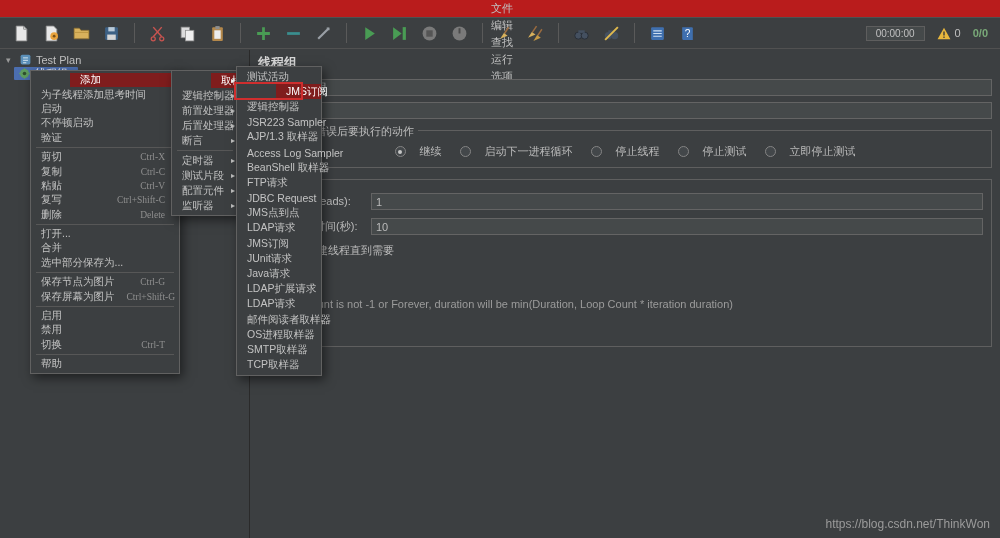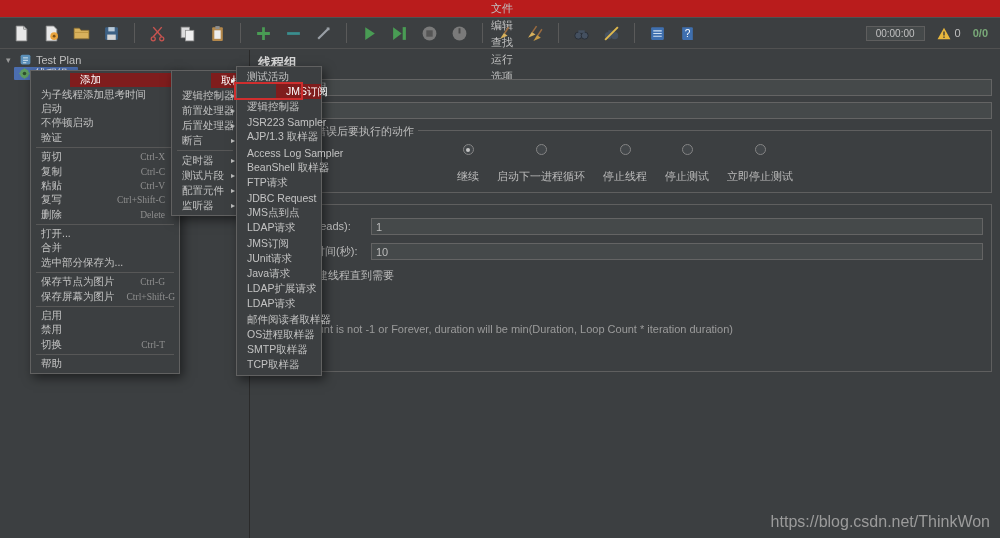--- a/index.html
+++ b/index.html
@@ -37,21 +37,21 @@
   .panel-title { font-size:13px; font-weight:bold; color:#d6d6d6; margin:1px 0 7px 0; }
   .field-row { display:flex; align-items:center; gap:6px; margin-bottom:6px; font-size:11px; }
   .field-row label { flex:none; }
   .text-input, .prop-row input {
     flex:1; min-width:0; height:17px; background:#45494a; border:1px solid #646464;
     color:#bbbbbb; font-size:11px; padding:0 4px; font-family:inherit;
   }
   .groupbox { position:relative; border:1px solid #5f5f5f; margin-top:11px; padding:13px 8px 8px 8px; }
   .gb-title { position:absolute; top:-7px; left:8px; background:#3c3f41; padding:0 4px; font-size:11px; color:#bdbdbd; white-space:nowrap; }
   .radio-row { display:flex; justify-content:center; align-items:center; gap:18px; font-size:11px; }
-  .radio-opt { display:flex; align-items:center; gap:14px; cursor:default; white-space:nowrap;flex-direction:column; }
+  .radio-opt { display:flex; align-items:center; gap:14px; cursor:default; white-space:nowrap; }
   .radio { width:11px; height:11px; border-radius:50%; border:1px solid #848484; background:#43474a; position:relative; flex:none; }
   .radio.sel::after { content:""; position:absolute; inset:2.5px; border-radius:50%; background:#c7c7c7; }
   .gb-props { min-height:168px; }
   .prop-row { display:flex; align-items:center; margin-bottom:8px; font-size:11px; }
   .prop-row label { width:104px; flex:none; white-space:nowrap; overflow:hidden; }
   .check-row { display:flex; align-items:center; gap:6px; font-size:11px; margin:6px 0 0 0; }
   .checkbox { width:11px; height:11px; border:1px solid #848484; background:#43474a; flex:none; }
   .note { font-size:11px; color:#9b9b9b; margin-top:40px; white-space:nowrap; overflow:hidden; }
   
   .popup { position:absolute; background:#3c3f41; border:1px solid #616161; box-shadow:3px 4px 10px rgba(0,0,0,.5); padding:2px 0; }
@@ -64,21 +64,21 @@
   .menu3 .menu-item { height:15.2px; font-size:10.5px; }
   .menu-item.hl { background:#7f1d1d; color:#ffffff;margin-left:39px; }
   .mi-label { flex:none; }
   .mi-shortcut { margin-left:auto; padding-left:12px; font-size:9.5px; color:#8f8f8f;font-family:Liberation Serif, serif; }
   .mi-arrow { position:absolute; right:3px; font-size:8px; color:#c3c3c3; }
   .menu-item.hl .mi-arrow { color:#ffffff; }
   .menu-sep { height:1px; background:#575757; margin:2px 5px; }
   
   .annotation-box { position:absolute; left:234px; top:82px; width:69px; height:18px; border:2px solid #cf2e2e; z-index:20; }
   
-  .watermark { position:absolute; right:10px; bottom:7px; font-size:16px; color:#9b9b9b; z-index:5; }
+  .watermark { position:absolute; right:10px; bottom:7px; font-size:12px; color:#9b9b9b; z-index:5; }
 </style>
 </head>
 <body>
 
 <div class="app">
 
   <div class="menubar" id="menubar">
       <div class="mb-item">文件</div>
       <div class="mb-item">编辑</div>
       <div class="mb-item">查找</div>

